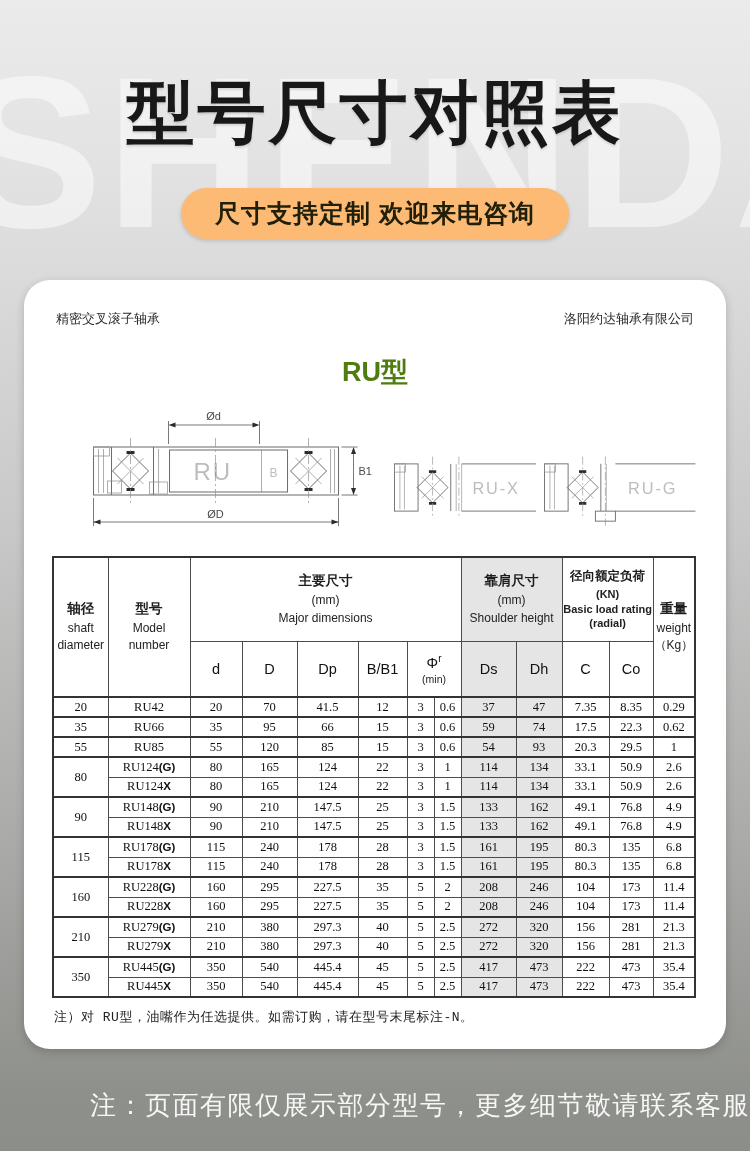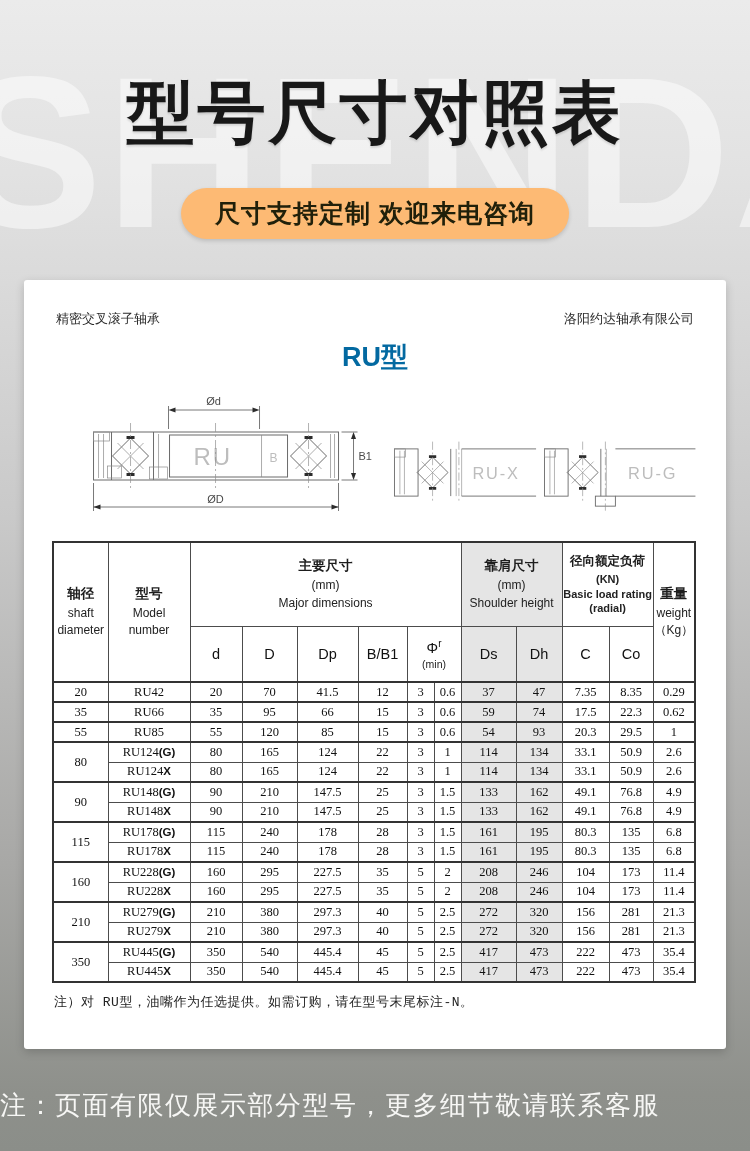--- a/index.html
+++ b/index.html
@@ -24,32 +24,32 @@
   }
   .pill {
     position:absolute; top:188px; left:50%; transform:translateX(-50%);
     background:#fdba74; color:#20200a;
     font-size:25px; font-weight:bold; letter-spacing:1px;
     padding:9px 34px; border-radius:26px; white-space:nowrap;
     box-shadow:0 2px 4px rgba(0,0,0,0.15);
   }
   .card {
     position:absolute; top:280px; left:24px; width:702px; height:769px;
-    background:#ffffff; border-radius:3px;
+    background:#ffffff; border-radius:26px;
     box-shadow:0 3px 10px rgba(0,0,0,0.18);
     padding:30px 28px 0 28px;
   }
   .card-head {
     display:flex; justify-content:space-between;
     font-family:"Liberation Serif", serif;
     font-size:13px; color:#2a2a2a; padding:0 4px;
   }
   .series {
-    text-align:center; margin-top:11px;
-    font-size:27px; font-weight:bold; color:#0369a1;
+    text-align:center; margin-top:26px;
+    font-size:27px; font-weight:bold; color:#4d7c0f;
   }
   .drawings {
     display:flex; align-items:flex-end;
     margin-top:10px; height:140px;
   }
   .drawings svg { display:block; }
   .svg-variant { margin-top:20px; }
   .dline { stroke:#6b6b6b; stroke-width:1; fill:none; }
   .dthin { stroke:#8a8a8a; stroke-width:0.7; fill:none; }
   .dcenter { stroke:#909090; stroke-width:0.7; fill:none; stroke-dasharray:9 3 2 3; }
@@ -81,21 +81,21 @@
   td.model .suffix { font-family:"Liberation Sans",sans-serif; font-weight:bold; font-size:11.5px; }
   .hl { background:#e5e5e5; }
   tr.gs td { border-top:2px solid #333; }
   .note {
     margin:10px 0 0 2px;
     font-family:Liberation Mono, monospace;
     font-size:13px; color:#222; letter-spacing:0.5px;
   }
   .footer {
     position:absolute; top:1088px; left:0; width:750px;
-    text-align:left; font-size:26px; color:#f7f7f5; letter-spacing:1.5px;
+    text-align:right; font-size:26px; color:#f7f7f5; letter-spacing:1.5px;
   }
 </style>
 </head>
 <body>
 
 <div class="watermark">SHENDA</div>
 <h1 class="title">型号尺寸对照表</h1>
 <div class="pill">尺寸支持定制  欢迎来电咨询</div>
 
 <div class="card">

